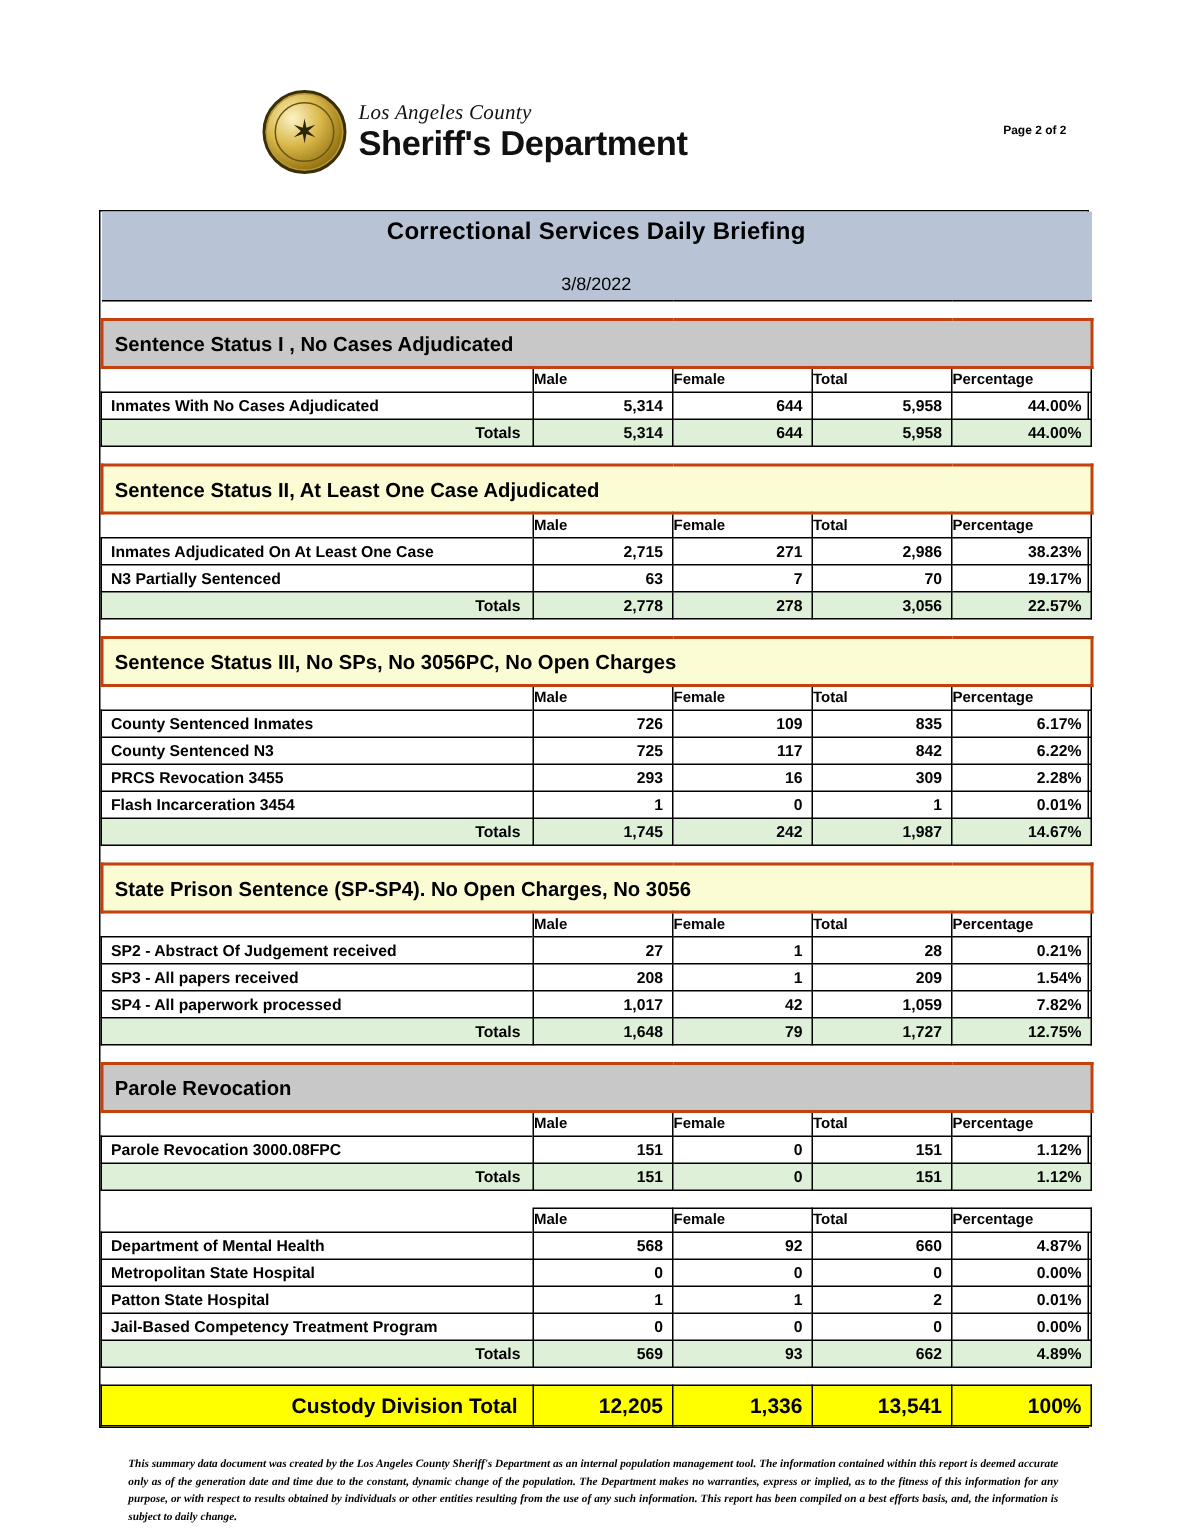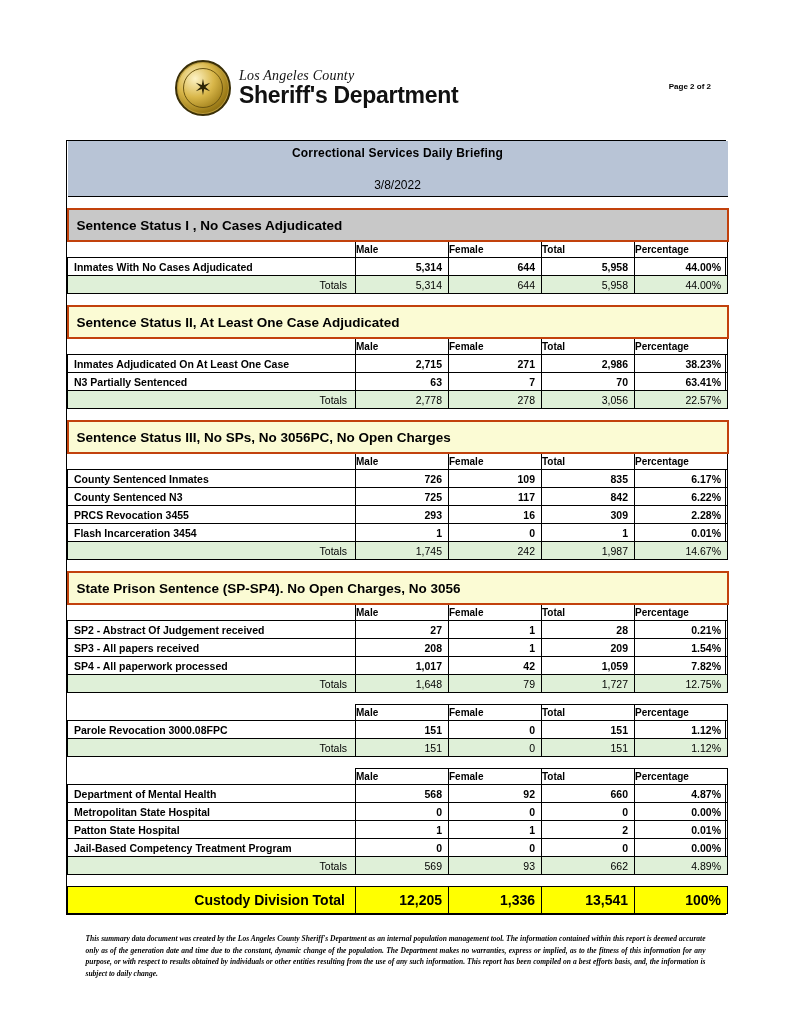--- a/index.html
+++ b/index.html
@@ -106,21 +106,21 @@
   col.c-label { width: 288px; }
   col.c-num   { width: 93px; }
 
   .title-band {
     background: #b8c4d6;
     text-align: center;
     border-bottom: 1px solid #000;
     padding: 5px 0 4px 0 !important;
   }
   .title-band .t1 {
-    font-size: 12px;
+    font-size: 16px;
     font-weight: bold;
     letter-spacing: 0.2px;
   }
   .title-band .t2 {
     font-size: 12px;
     font-weight: normal;
     margin-top: 18px;
   }
 
   .section-head {
@@ -163,21 +163,21 @@
   }
   tr.datarow td.num {
     text-align: right;
     padding-right: 6px !important;
   }
 
   tr.totalrow td {
     background: #dff0d8;
     border: 1px solid #000;
     font-size: 10.5px;
-    font-weight: normal;
+    font-weight: bold;
     height: 15px;
     padding: 1px 4px !important;
   }
   tr.totalrow td.label {
     text-align: right;
     padding-right: 8px !important;
   }
   tr.totalrow td.num {
     text-align: right;
     padding-right: 6px !important;
@@ -301,21 +301,21 @@
           <td class="num">2,715</td>
           <td class="num">271</td>
           <td class="num">2,986</td>
           <td class="num">38.23%</td>
         </tr>
         <tr class="datarow">
           <td class="label">N3 Partially Sentenced</td>
           <td class="num">63</td>
           <td class="num">7</td>
           <td class="num">70</td>
-          <td class="num">63.41%</td>
+          <td class="num">19.17%</td>
         </tr>
         <tr class="totalrow">
           <td class="label">Totals</td>
           <td class="num">2,778</td>
           <td class="num">278</td>
           <td class="num">3,056</td>
           <td class="num">22.57%</td>
         </tr>
 
         <tr class="spacer">
@@ -405,20 +405,23 @@
           <td class="label">Totals</td>
           <td class="num">1,648</td>
           <td class="num">79</td>
           <td class="num">1,727</td>
           <td class="num">12.75%</td>
         </tr>
 
         <tr class="spacer">
             <td colspan="5"></td>
           </tr>
+        <tr>
+          <td class="section-head gray" colspan="5">Parole Revocation</td>
+        </tr>
         <tr class="colhdr">
           <td class="blank"></td>
           <td>Male</td>
           <td>Female</td>
           <td>Total</td>
           <td>Percentage</td>
         </tr>
         <tr class="datarow">
           <td class="label">Parole Revocation 3000.08FPC</td>
           <td class="num">151</td>

